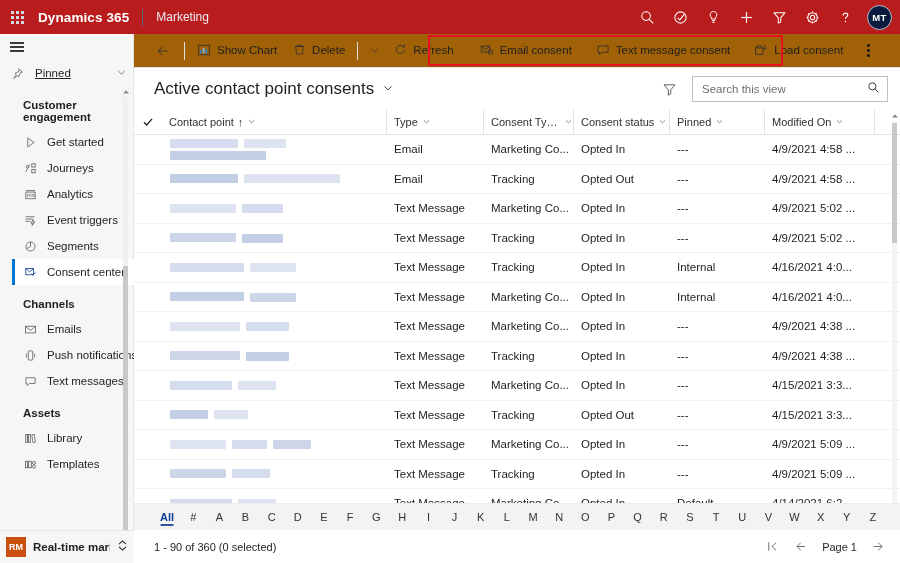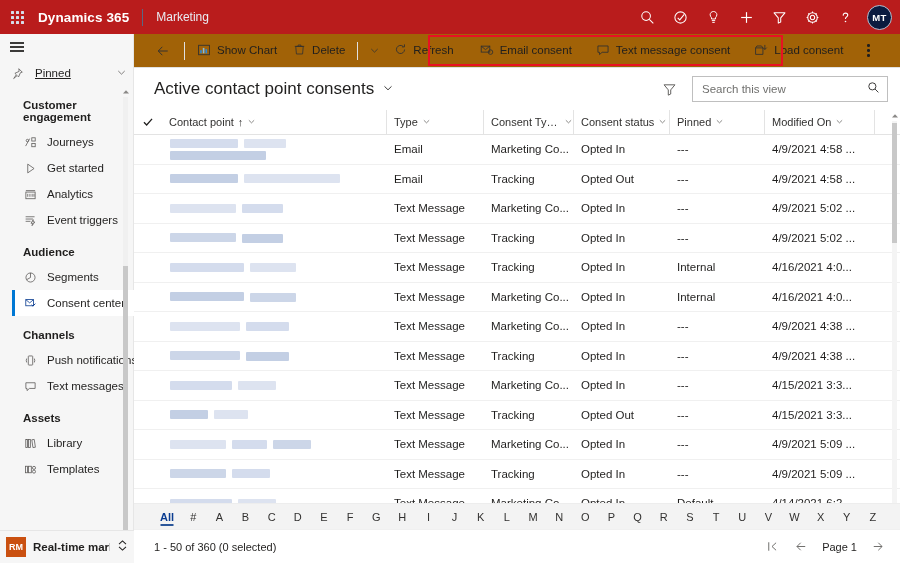--- a/index.html
+++ b/index.html
@@ -283,56 +283,55 @@
           </svg>
       </span>
     </div>
 
     <div class="side-scroll">
 
       <div class="side-group-title">Customer engagement</div>
       <div class="side-item">
         <span class="side-ico">
             <svg width="13" height="13" viewBox="0 0 16 16">
+              <path d="M4.6 2.6 12.4 8l-7.8 5.4z" fill="none" stroke="#605e5c" stroke-width="1"></path>
+            </svg>
+          </span>
+        <span>Get started</span>
+      </div>
+      <div class="side-item">
+        <span class="side-ico">
+            <svg width="13" height="13" viewBox="0 0 16 16">
               <path d="M2 12.4 7 3.2" stroke="#605e5c" stroke-width="1" fill="none"></path>
               <circle cx="4.2" cy="5.6" r="1.5" fill="none" stroke="#605e5c" stroke-width="1"></circle>
               <rect x="9.6" y="2.2" width="4.2" height="4" fill="none" stroke="#605e5c" stroke-width="1"></rect>
               <rect x="9.6" y="9.2" width="4.2" height="4" fill="none" stroke="#605e5c" stroke-width="1"></rect>
             </svg>
           </span>
         <span>Journeys</span>
       </div>
       <div class="side-item">
         <span class="side-ico">
             <svg width="13" height="13" viewBox="0 0 16 16">
-              <path d="M4.6 2.6 12.4 8l-7.8 5.4z" fill="none" stroke="#605e5c" stroke-width="1"></path>
-            </svg>
-          </span>
-        <span>Get started</span>
-      </div>
-      <div class="side-item">
-        <span class="side-ico">
-            <svg width="13" height="13" viewBox="0 0 16 16">
               <rect x="2.3" y="5" width="11.4" height="8.2" fill="none" stroke="#605e5c" stroke-width="1"></rect>
               <path d="M2.3 3.2h11.4M4.6 7.2v3.6M7.3 7.2v3.6M10 7.2v3.6M12.3 7.2v3.6" stroke="#605e5c" stroke-width="1"></path>
             </svg>
           </span>
         <span>Analytics</span>
       </div>
       <div class="side-item">
         <span class="side-ico">
             <svg width="13" height="13" viewBox="0 0 16 16">
               <path d="M2 3.4h11M2 6.2h9M2 9h6" stroke="#605e5c" stroke-width="1"></path>
               <path d="M11.4 7 8.6 11.4h2.1l-.8 3 3.4-4.6h-2.2z" fill="none" stroke="#605e5c" stroke-width="1" stroke-linejoin="round"></path>
             </svg>
           </span>
         <span>Event triggers</span>
       </div>
 
-      <div class="side-group-title">Audience</div>
       <div class="side-item">
         <span class="side-ico">
             <svg width="13" height="13" viewBox="0 0 16 16">
               <circle cx="8" cy="8" r="5.6" fill="none" stroke="#605e5c" stroke-width="1"></circle>
               <path d="M8 8 8 2.4M8 8 3.1 10.8" stroke="#605e5c" stroke-width="1"></path>
             </svg>
           </span>
         <span>Segments</span>
       </div>
       <div class="side-item selected">
@@ -340,20 +339,29 @@
             <svg width="13" height="13" viewBox="0 0 16 16">
               <rect x="2.2" y="3.2" width="9.6" height="7.6" fill="none" stroke="#0b3d91" stroke-width="1"></rect>
               <path d="M2.2 3.2 7 7.2l4.8-4" fill="none" stroke="#0b3d91" stroke-width="1"></path>
               <path d="M9.4 9.6 11 11.2l3-3" fill="none" stroke="#0b3d91" stroke-width="1.2"></path>
             </svg>
           </span>
         <span>Consent center</span>
       </div>
 
       <div class="side-group-title">Channels</div>
+      <div class="side-item">
+        <span class="side-ico">
+            <svg width="13" height="13" viewBox="0 0 16 16">
+              <rect x="1.8" y="4" width="12.4" height="8.2" fill="none" stroke="#605e5c" stroke-width="1"></rect>
+              <path d="M1.8 4 8 9.1 14.2 4" fill="none" stroke="#605e5c" stroke-width="1"></path>
+            </svg>
+          </span>
+        <span>Emails</span>
+      </div>
       <div class="side-item">
         <span class="side-ico">
             <svg width="13" height="13" viewBox="0 0 16 16">
               <rect x="5.3" y="2.4" width="5.4" height="11.2" rx="0.7" fill="none" stroke="#605e5c" stroke-width="1"></rect>
               <path d="M3.3 5.6Q2.2 8 3.3 10.4M12.7 5.6Q13.8 8 12.7 10.4" fill="none" stroke="#605e5c" stroke-width="1"></path>
             </svg>
           </span>
         <span>Push notifications</span>
       </div>
       <div class="side-item">
@@ -797,21 +805,21 @@
         <span class="alpha">T</span>
         <span class="alpha">U</span>
         <span class="alpha">V</span>
         <span class="alpha">W</span>
         <span class="alpha">X</span>
         <span class="alpha">Y</span>
         <span class="alpha">Z</span>
       </div>
 
     <div class="footer">
-      <div class="footer-status">1 - 50 of 360 (0 selected)</div>
+      <div class="footer-status">1 - 90 of 360 (0 selected)</div>
       <div class="footer-pager">
         <div class="pg-btn">
           <svg width="14" height="13" viewBox="0 0 16 16">
               <path d="M4 2.8v10.4M13 3.4 8 8l5 4.6" fill="none" stroke="#605e5c" stroke-width="1.1"></path>
             </svg>
         </div>
         <div class="pg-btn">
           <svg width="14" height="13" viewBox="0 0 16 16">
               <path d="M7.6 3.4 3 8l4.6 4.6M3.2 8h10" fill="none" stroke="#605e5c" stroke-width="1.1"></path>
             </svg>

